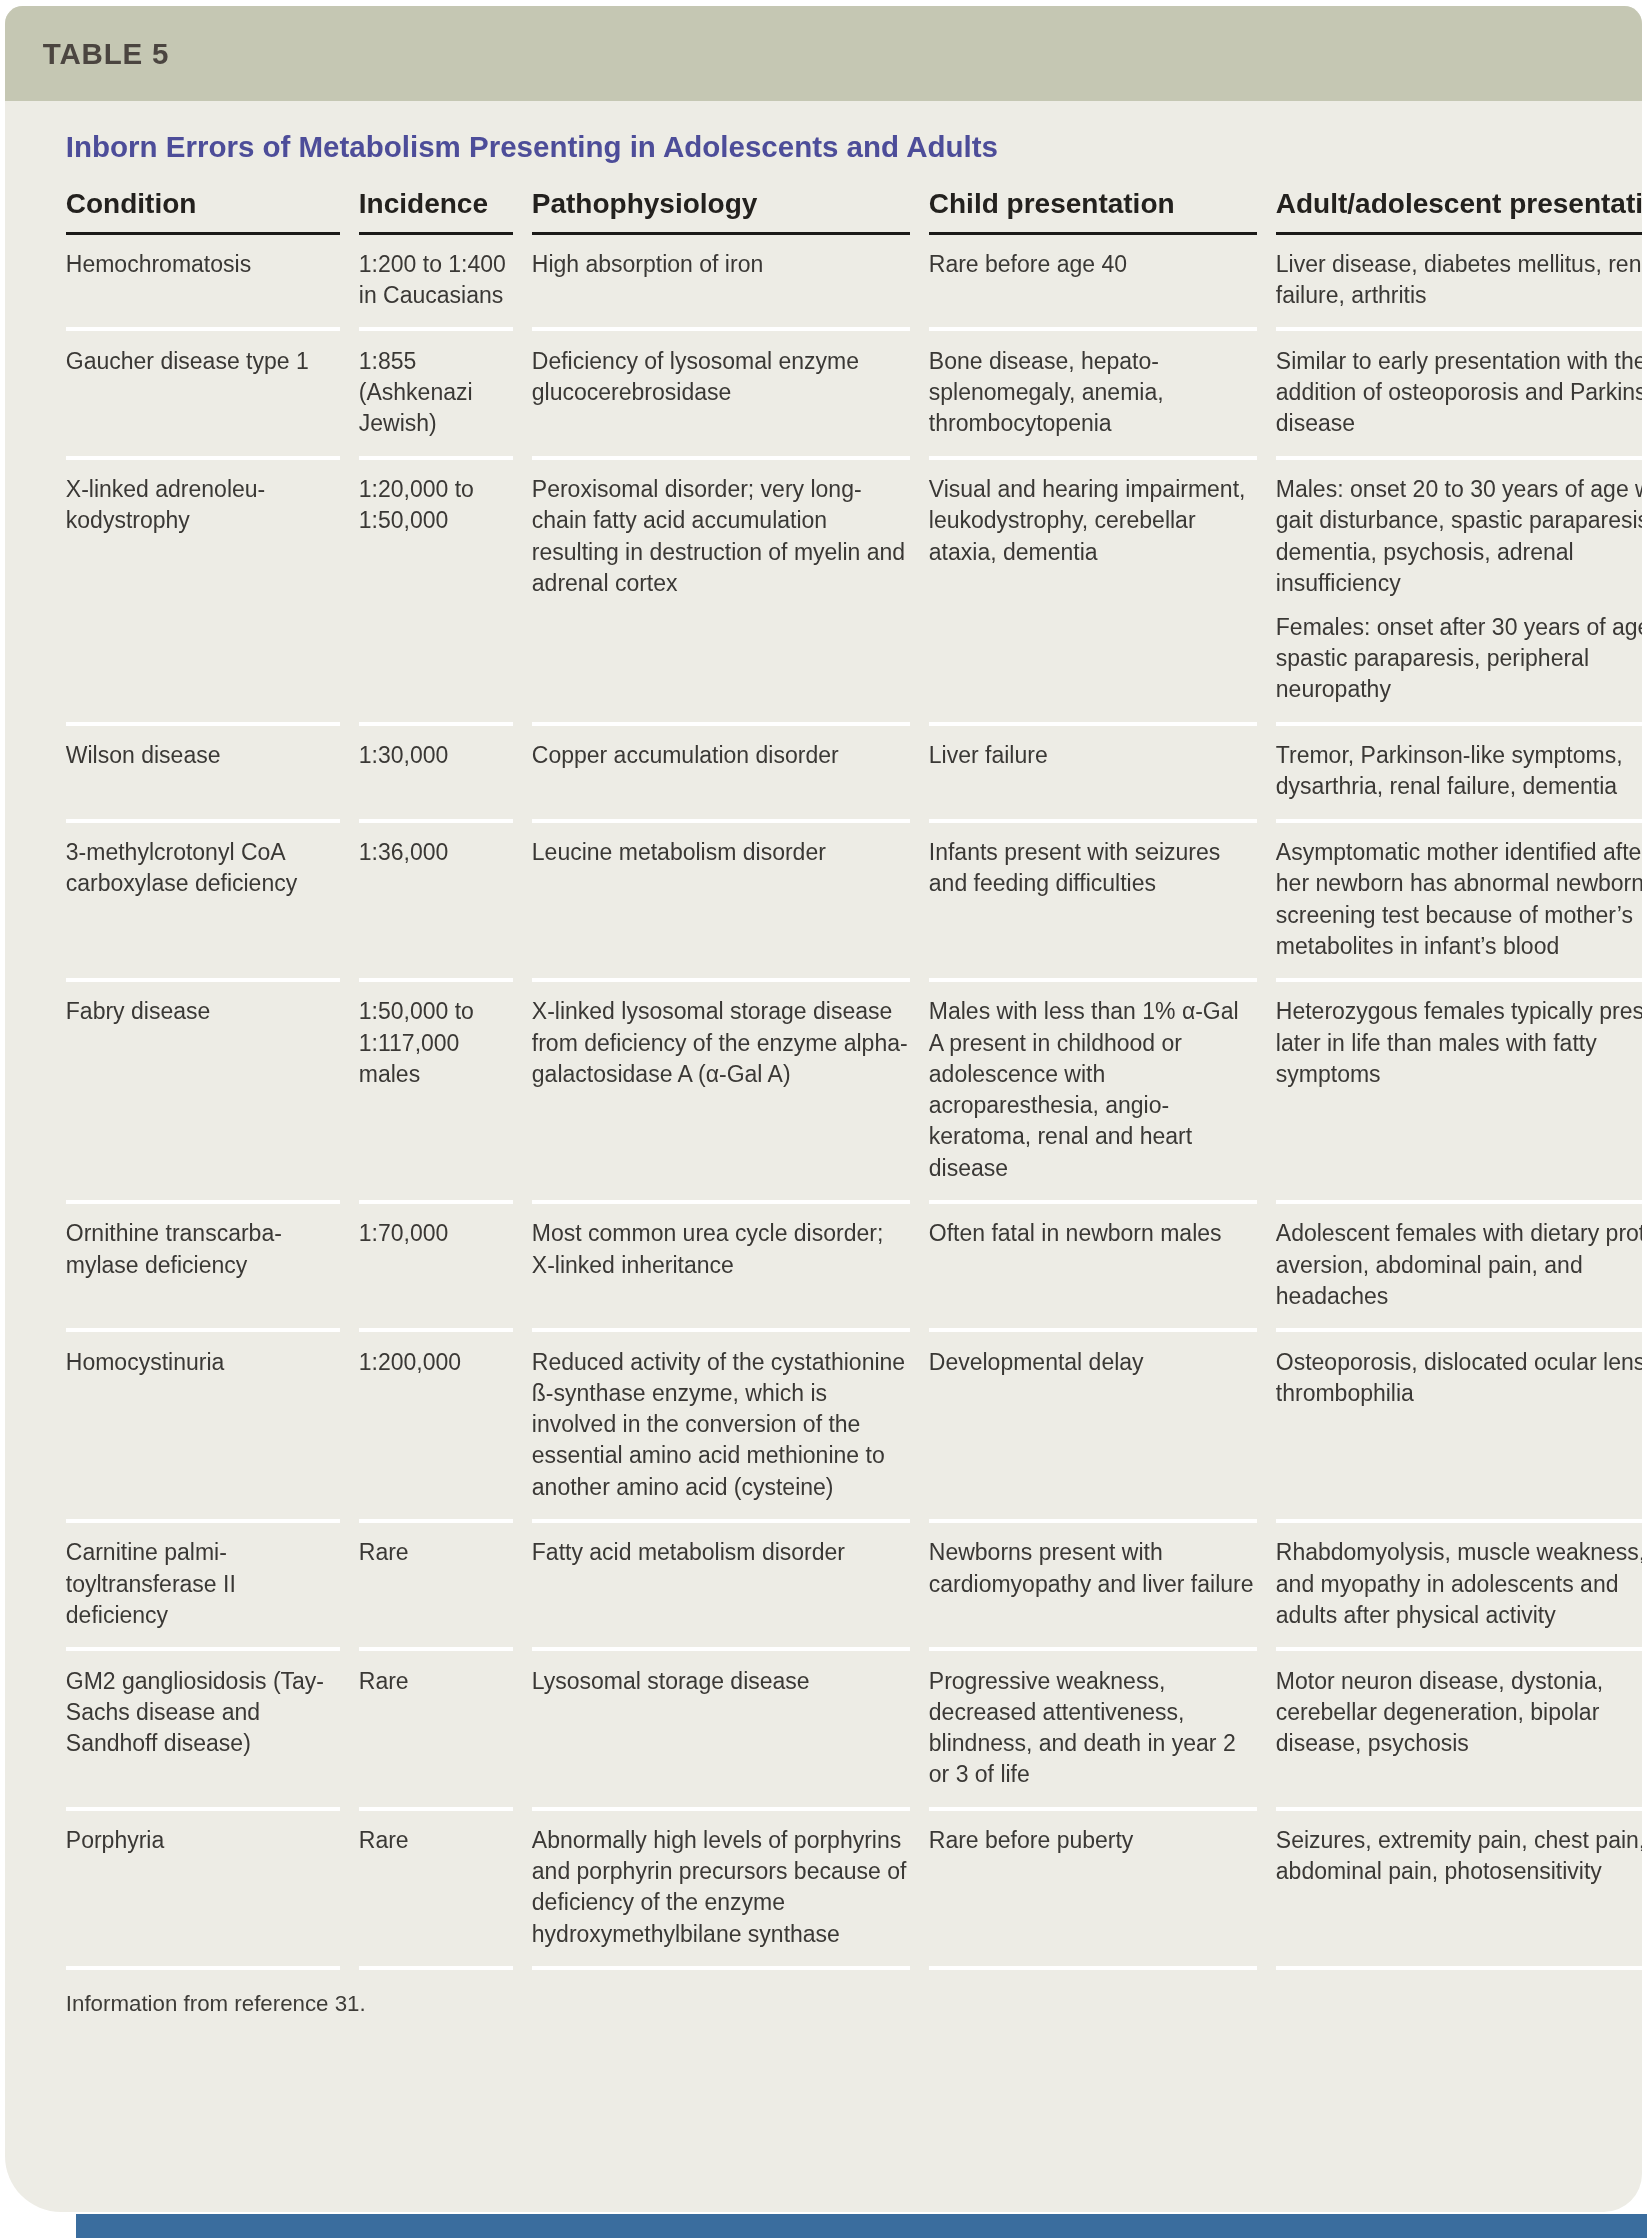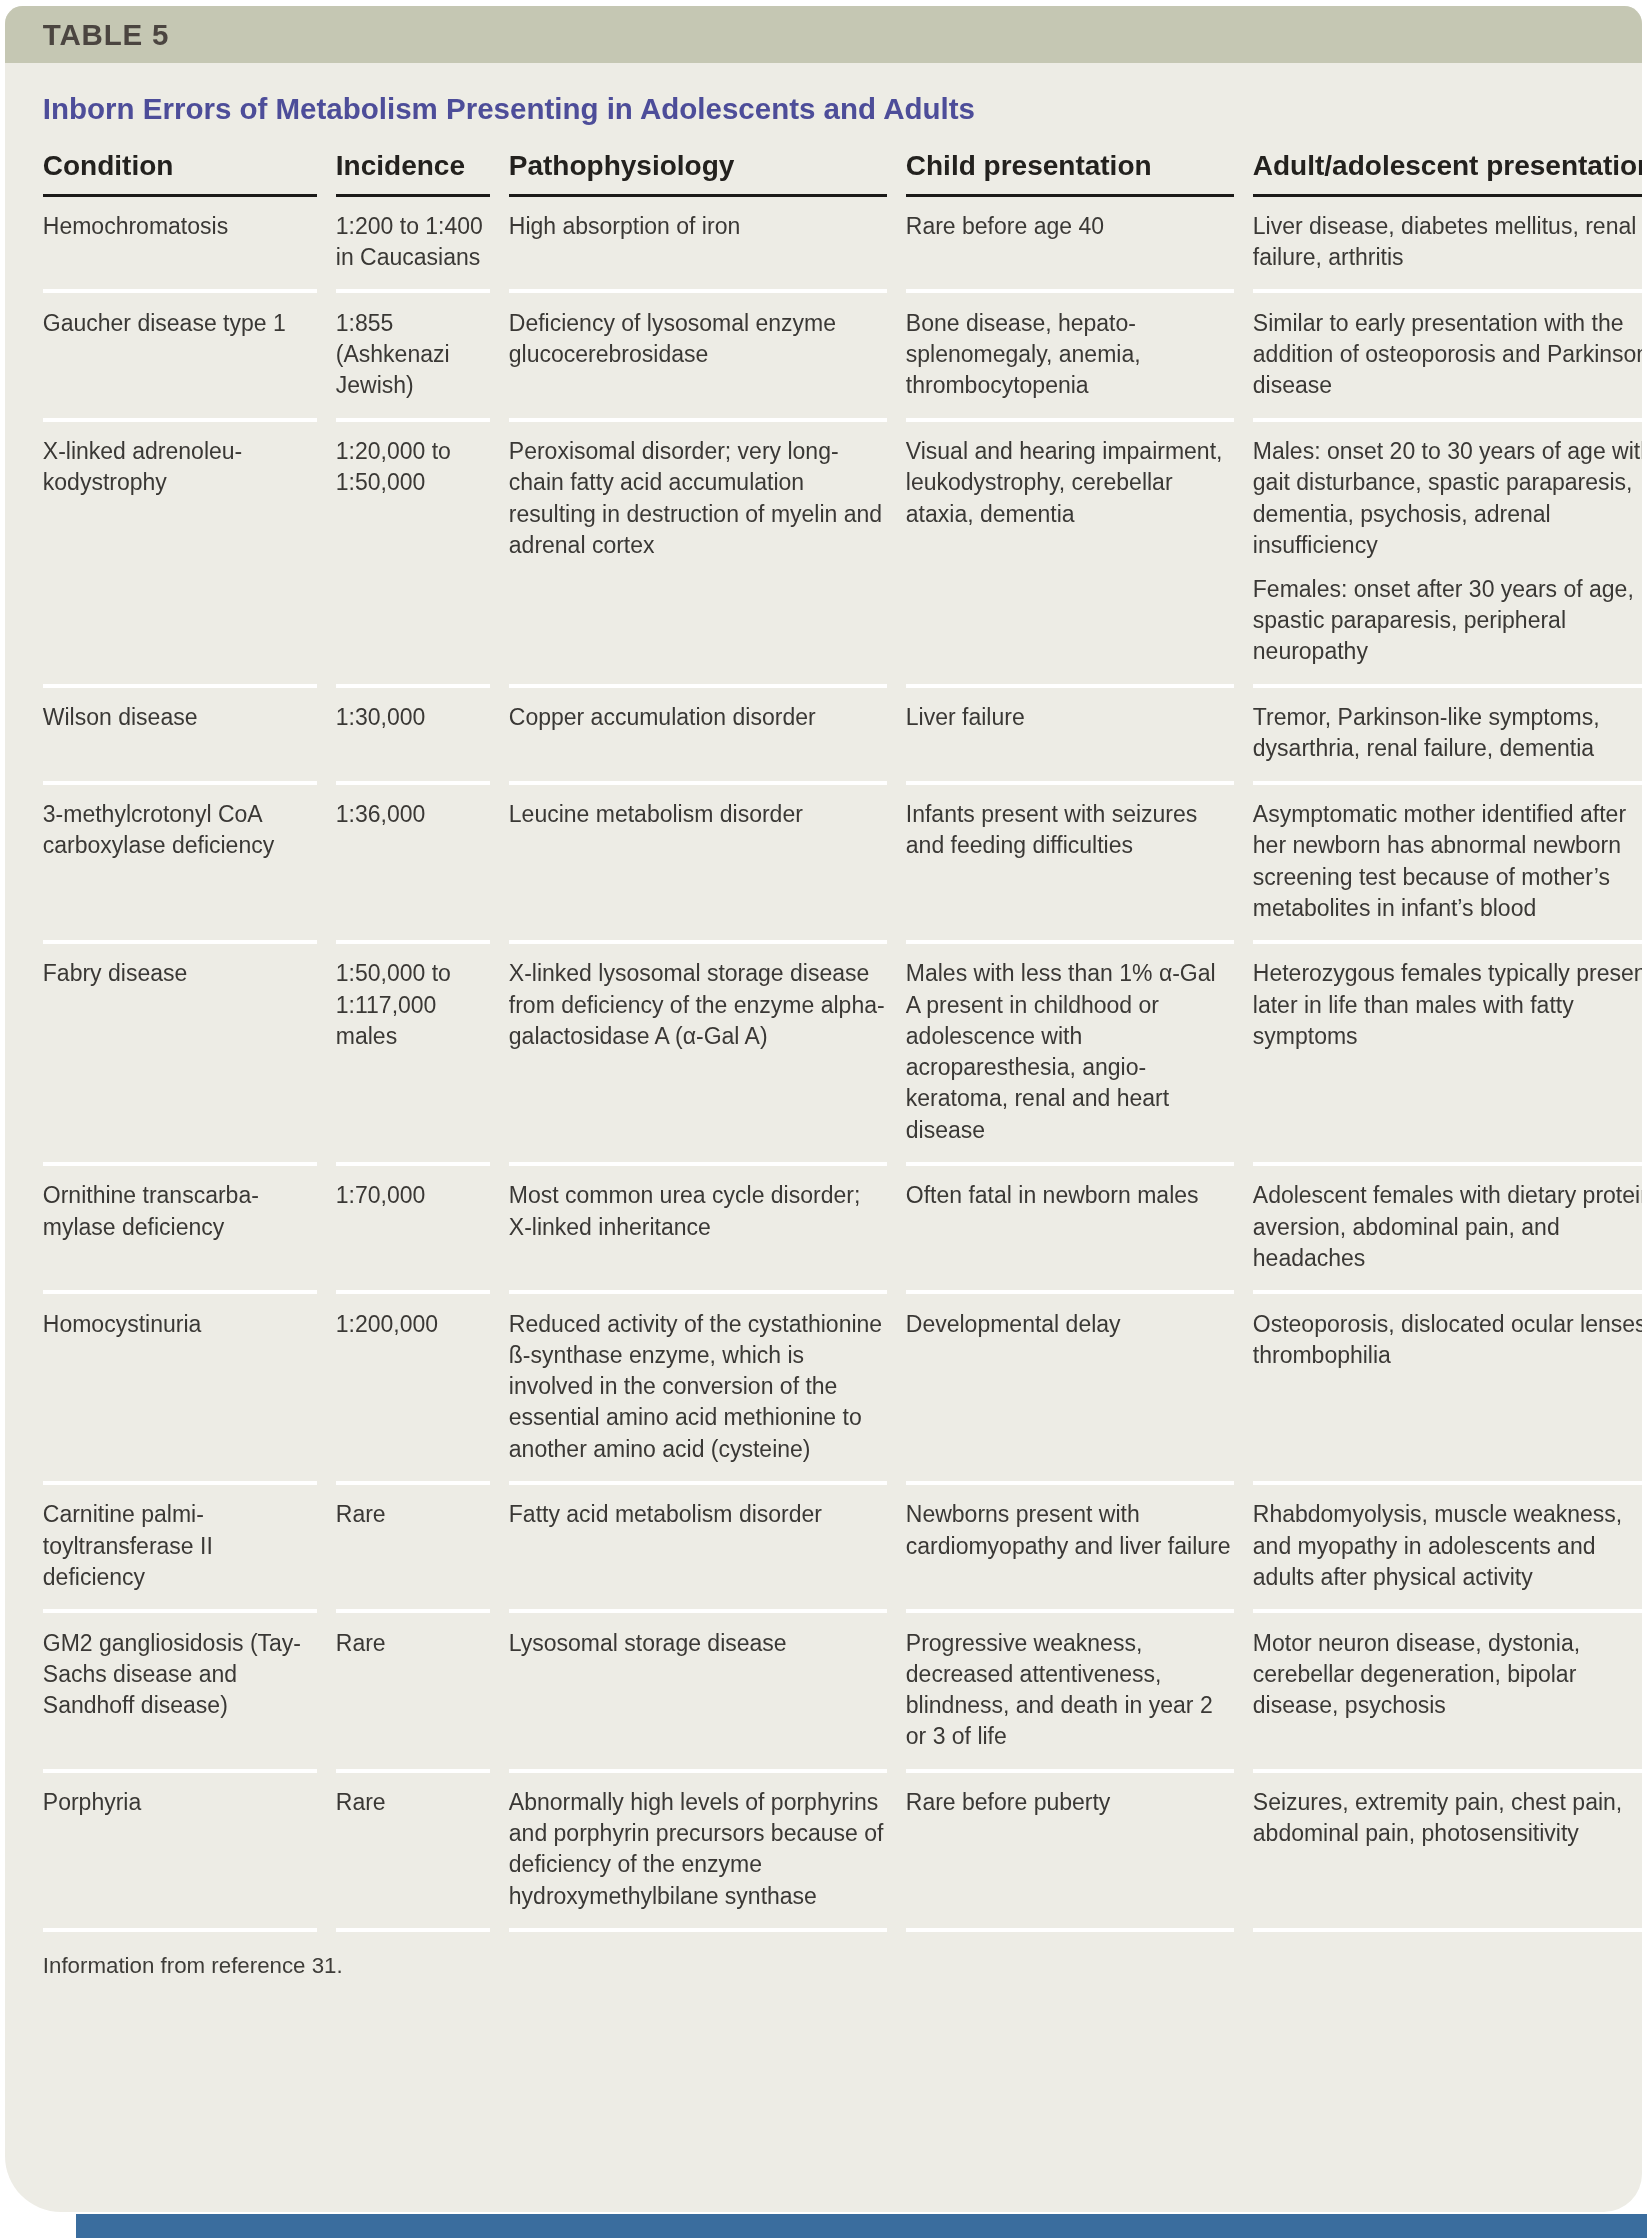--- a/index.html
+++ b/index.html
@@ -26,28 +26,28 @@
     position:absolute;left:76px;right:0;bottom:0;height:25.5px;
     background:var(--bar);
   }
   .card{
     position:absolute;left:4.8px;right:4.8px;top:6.4px;bottom:27px;
     background:var(--card-bg);
     border-radius:17.6px 17.6px 38px 56px;
     overflow:hidden;
   }
   .band{
-    height:57px;background:var(--band);
+    height:95px;background:var(--band);
     display:flex;align-items:center;
     padding-left:38px;
   }
   .band span{
     font-size:29.5px;font-weight:bold;color:var(--label);letter-spacing:0.8px;
   }
-  .content{padding:0 38px;}
+  .content{padding:0 61px;}
   h1.table-title{
     margin:29px 0 24px 0;
     font-size:29.5px;line-height:1.15;font-weight:bold;
     color:var(--title);
   }
   .tbl{
     display:grid;
     grid-template-columns:274px 154px 378px 328px 1fr;
     column-gap:19px;
   }

